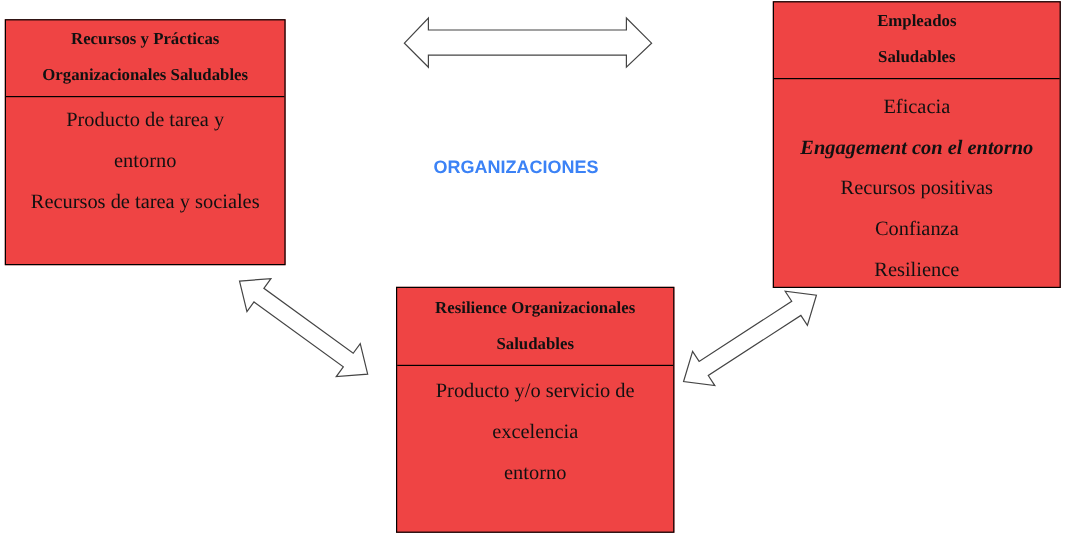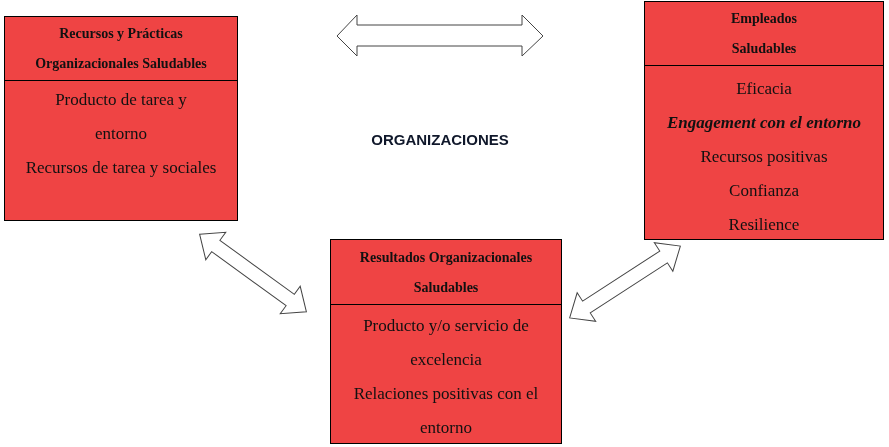--- a/index.html
+++ b/index.html
@@ -4,22 +4,22 @@
 <style>
   html, body { margin:0; padding:0; background:#ffffff; }
   body { width:889px; height:447px; position:relative; overflow:hidden;
          font-family:"Liberation Serif", "DejaVu Serif", serif; color:#111; }
   .box { position:absolute; border:1px solid #000; background:#ef4444; box-sizing:border-box; }
   .box .head { border-bottom:1px solid #000; text-align:center; font-weight:bold; font-size:14px; box-sizing:border-box; }
   .box .head div { line-height:30px; }
   .box .body { text-align:center; font-size:17px; }
   .box .body div { line-height:34px; }
   .bi { font-weight:bold; font-style:italic; }
-  .center-title { position:absolute; left:320px; top:128px; width:240px; text-align:center;
-      font-family:"Liberation Sans","DejaVu Sans",sans-serif; font-weight:bold; font-size:15px; line-height:24px; color:#0f172a; }
+  .center-title { position:absolute; left:310px; top:128px; width:240px; text-align:center;
+      font-family:"Liberation Sans","DejaVu Sans",sans-serif; font-weight:bold; font-size:15px; line-height:24px; color:#3b82f6; }
   svg.arrows { position:absolute; left:0; top:0; }
 </style>
 </head>
 <body>
 
 <svg class="arrows" width="889" height="447" viewBox="0 0 889 447">
 
   <polygon points="337,36 357,15 357,25 522,25 522,15 543,36 522,56 522,46 357,46 357,56" fill="#fff" stroke="#444" stroke-width="1"></polygon>
 
   <g transform="translate(253,273) rotate(36)">
@@ -52,26 +52,25 @@
     <div>Eficacia</div>
     <div class="bi">Engagement con el entorno</div>
     <div>Recursos positivas</div>
     <div>Confianza</div>
     <div>Resilience</div>
   </div>
 </div>
 
 <div class="box" style="left:330px; top:239px; width:232px; height:205px;">
   <div class="head" style="height:65px; padding-top:3px;">
-    <div>Resultados Organizacionales</div>
+    <div>Resilience Organizacionales</div>
     <div>Saludables</div>
   </div>
   <div class="body" style="padding-top:4px;">
     <div>Producto y/o servicio de</div>
     <div>excelencia</div>
-    <div>Relaciones positivas con el</div>
     <div>entorno</div>
   </div>
 </div>
 
 <div class="center-title">
   <div>ORGANIZACIONES</div>
 </div>
 
 </body></html>

